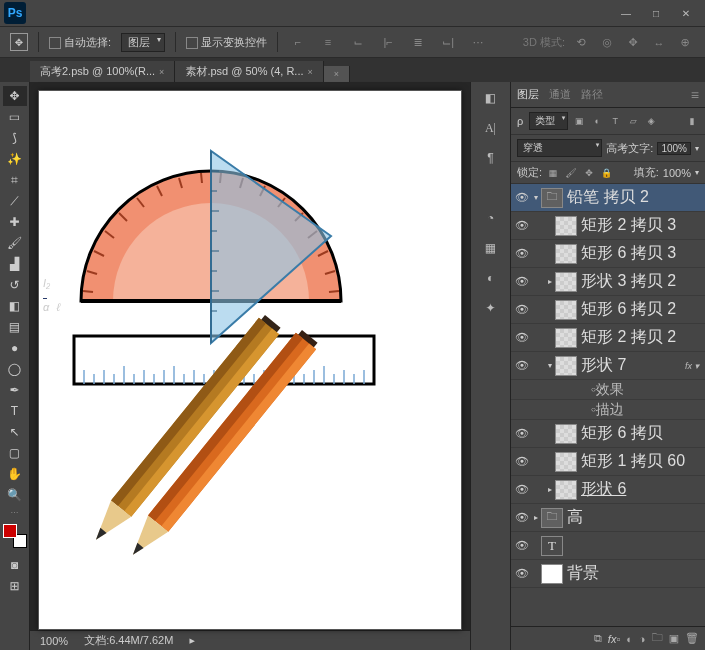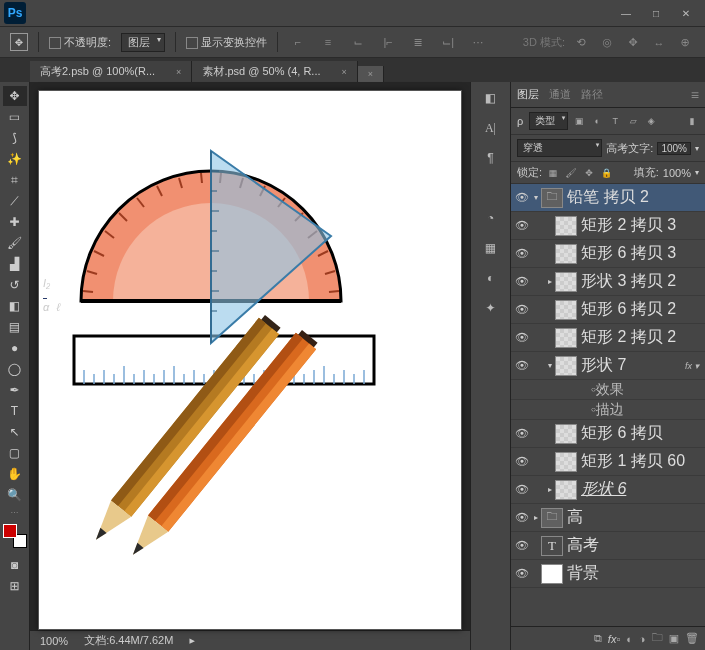--- a/index.html
+++ b/index.html
@@ -19,21 +19,21 @@
 .optbar .movicon{width:18px;height:18px;border:1px solid #999;display:flex;align-items:center;justify-content:center;font-size:10px}
 .optbar .check{width:12px;height:12px;border:1px solid #888;display:inline-block;vertical-align:middle;margin-right:3px}
 .optbar .dd{background:#3a3a3a;border:1px solid #222;padding:1px 14px 1px 6px;position:relative}
 .optbar .dd:after{content:"▾";position:absolute;right:3px;top:1px;font-size:8px}
 .optbar .sep{width:1px;height:20px;background:#2a2a2a}
 .optbar .iconbtn{width:20px;height:20px;display:flex;align-items:center;justify-content:center;font-size:11px;color:#888}
 .optbar .right{margin-left:auto;display:flex;gap:6px;align-items:center}
 
 
 .tabbar{height:24px;background:#323232;display:flex;align-items:flex-end;padding:0 30px}
-.tab{background:#404040;padding:3px 10px;font-size:10px;border-right:1px solid #222;display:flex;align-items:center;gap:21px;color:#aaa}
+.tab{background:#404040;padding:3px 10px;font-size:10px;border-right:1px solid #222;display:flex;align-items:center;gap:4px;color:#aaa}
 .tab.active{background:#535353;color:#eee}
 .tab .x{font-size:9px;color:#999}
 
 
 .mainrow{flex:1;display:flex;min-height:0}
 
 
 .toolbox{width:30px;background:#454545;border-right:1px solid #222;display:flex;flex-direction:column;align-items:center;padding-top:4px;gap:1px}
 .toolbox .t{width:24px;height:20px;display:flex;align-items:center;justify-content:center;font-size:12px;position:relative;color:#ccc}
 .toolbox .t.sel{background:#2a2a2a}
@@ -100,21 +100,21 @@
     <div class="wincontrols">
       <div>—</div>
       <div>□</div>
       <div>✕</div>
     </div>
   </div>
 
   <div class="optbar">
     <div class="movicon">✥</div>
     <span class="sep"></span>
-    <label><span class="check"></span><span>不透明度:</span></label>
+    <label><span class="check"></span><span>自动选择:</span></label>
     <span class="dd">图层</span>
     <span class="sep"></span>
     <label><span class="check"></span><span>显示变换控件</span></label>
     <span class="sep"></span>
     <div class="iconbtn">⌐</div>
     <div class="iconbtn">≡</div>
     <div class="iconbtn">⌙</div>
     <div class="iconbtn">|⌐</div>
     <div class="iconbtn">≣</div>
     <div class="iconbtn">⌙|</div>
@@ -408,35 +408,34 @@
             <span class="sp" style="width: 14px;"></span>
             <div class="twisty"></div>
             <div class="thumb"></div>
             <div class="name">矩形 1 拷贝 60</div>
           </div>
           <div class="layer">
             <div class="vis">👁</div>
             <span class="sp" style="width: 14px;"></span>
             <div class="twisty">▸</div>
             <div class="thumb"></div>
-            <div class="name" style="text-decoration: underline; font-style: italic;">形状 6</div>
+            <div class="name" style="text-decoration: underline;">形状 6</div>
           </div>
           <div class="layer">
             <div class="vis">👁</div>
             <span class="sp" style="width: 0px;"></span>
             <div class="twisty">▸</div>
             <div class="thumb folder">🗀</div>
             <div class="name">高</div>
           </div>
           <div class="layer">
             <div class="vis">👁</div>
             <span class="sp" style="width: 0px;"></span>
             <div class="twisty"></div>
             <div class="thumb text">T</div>
-            <div class="name">高考</div>
           </div>
           <div class="layer">
             <div class="vis">👁</div>
             <span class="sp" style="width: 0px;"></span>
             <div class="twisty"></div>
             <div class="thumb white"></div>
             <div class="name">背景</div>
           </div>
         </div>
       <div class="layerfoot">

